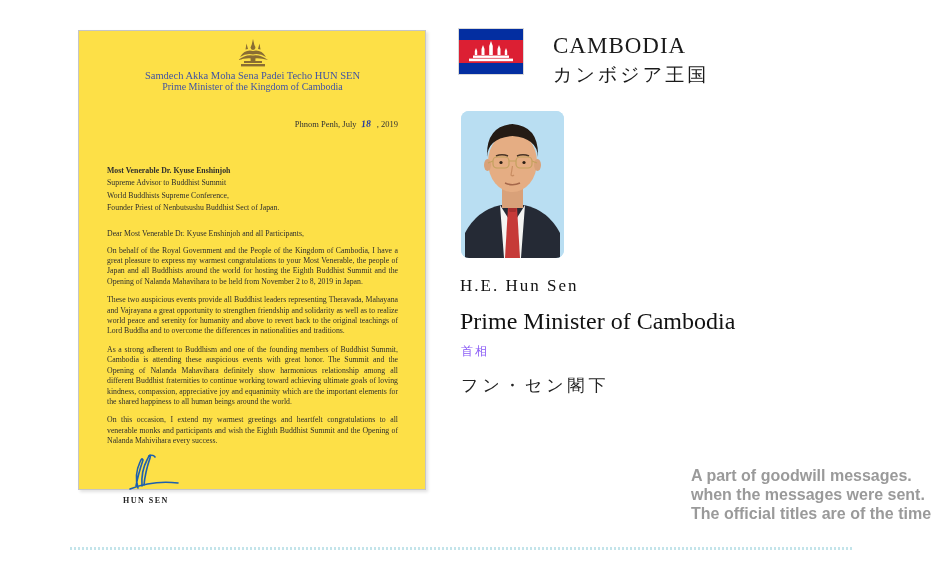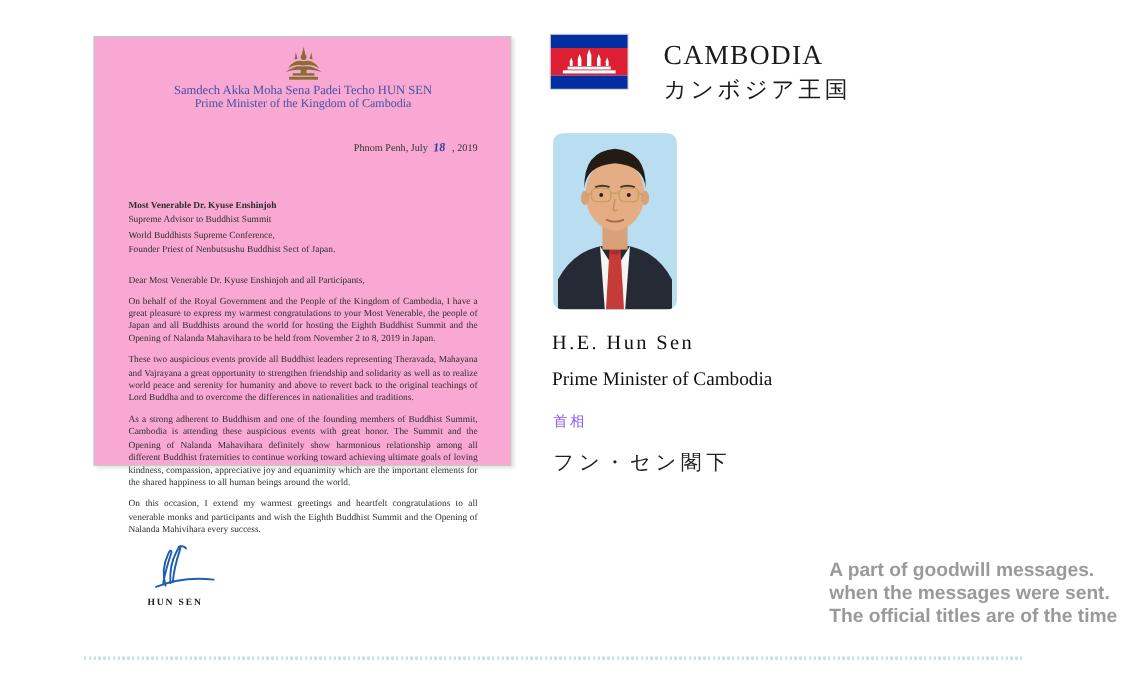--- a/index.html
+++ b/index.html
@@ -9,22 +9,22 @@
     width: 940px; height: 575px;
     background: #ffffff;
     font-family: "Liberation Serif", serif;
     overflow: hidden;
   }
 
   
   .letter {
     position: absolute;
     left: 78px; top: 30px;
-    width: 348px; height: 358px;
-    background: #f9a8d4;
+    width: 348px; height: 460px;
+    background: #fde047;
     border: 1px solid #c6c6c6;
     box-shadow: 2px 2px 3px rgba(0,0,0,0.12);
     padding: 8px 27px 0 28px;
     color: #2e2e2e;
   }
   .crest { display: block; margin: 0 auto; }
   .letter-h1 {
     margin-top: 3px;
     text-align: center;
     font-size: 10.5px;
@@ -102,21 +102,21 @@
     overflow: hidden;
     background: #b9def2;
   }
 
   .name-en {
     position: absolute; left: 460px; top: 276px;
     font-size: 17px; letter-spacing: 2px; color: #111;
   }
   .title-en {
     position: absolute; left: 460px; top: 308px;
-    font-size: 16px; color: #111;
+    font-size: 24px; color: #111;
   }
   .title-ja {
     position: absolute; left: 461px; top: 343px;
     font-size: 12px; color: #8b5cf6; letter-spacing: 2px;
   }
   .name-ja {
     position: absolute; left: 461px; top: 374px;
     font-size: 17px; color: #222; letter-spacing: 4px; text-align: center;
   }
 

